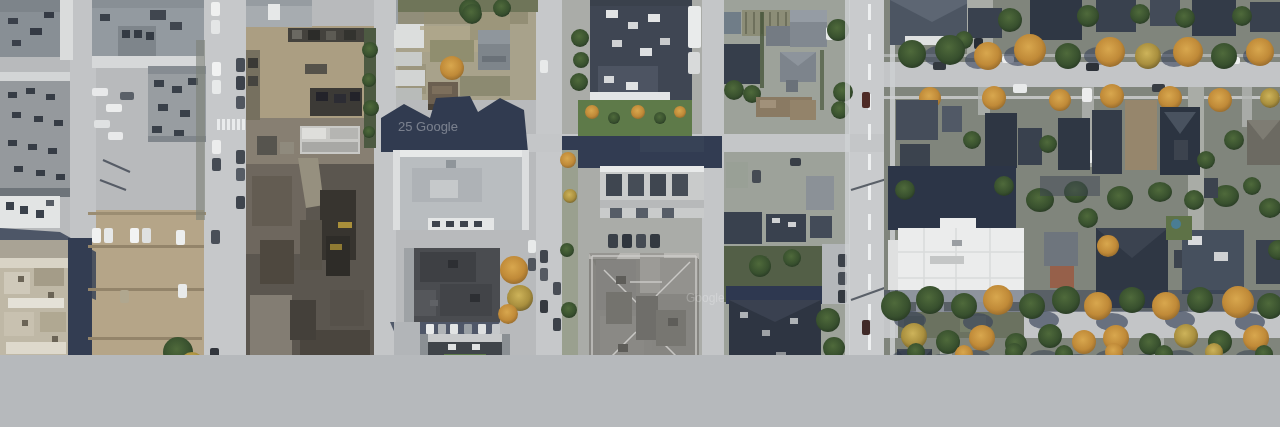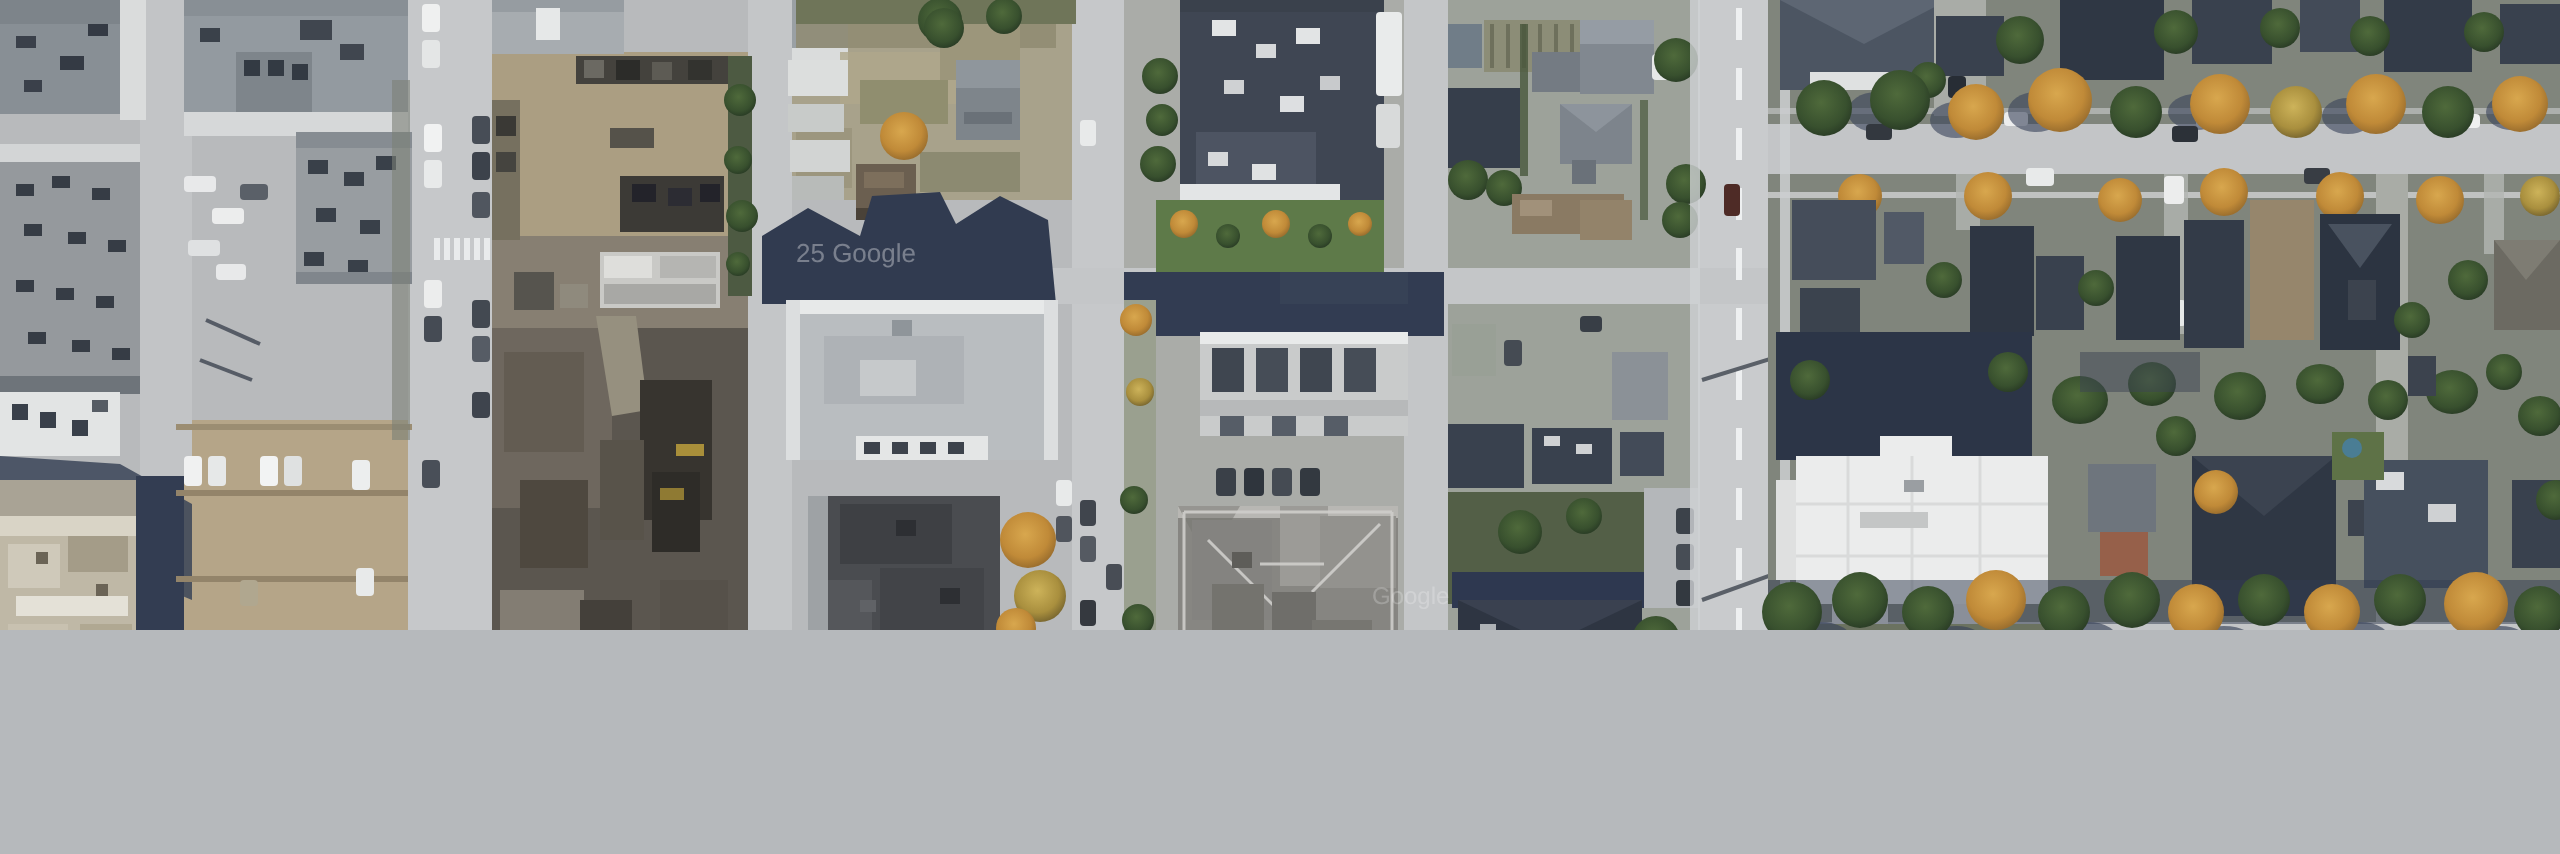--- a/index.html
+++ b/index.html
@@ -1,16 +1,16 @@
 <!DOCTYPE html>
 <html><head>
 <meta charset="utf-8">
 <style>
 html,body{margin:0;padding:0;background:#b6b9bc;font-family:"Liberation Sans",sans-serif;}
-#scene{width:1280px;height:315px;overflow:hidden;position:relative;}
+#scene{width:1280px;height:355px;overflow:hidden;position:relative;}
 </style>
 </head>
 <body>
 
 <div id="scene">
 <svg width="1280" height="427" viewBox="0 0 1280 427">
 <defs>
 <radialGradient id="treeG" cx="45%" cy="40%" r="60%">
 <stop offset="0%" stop-color="#4f6a3b"></stop>
           <stop offset="75%" stop-color="#38502e"></stop>

